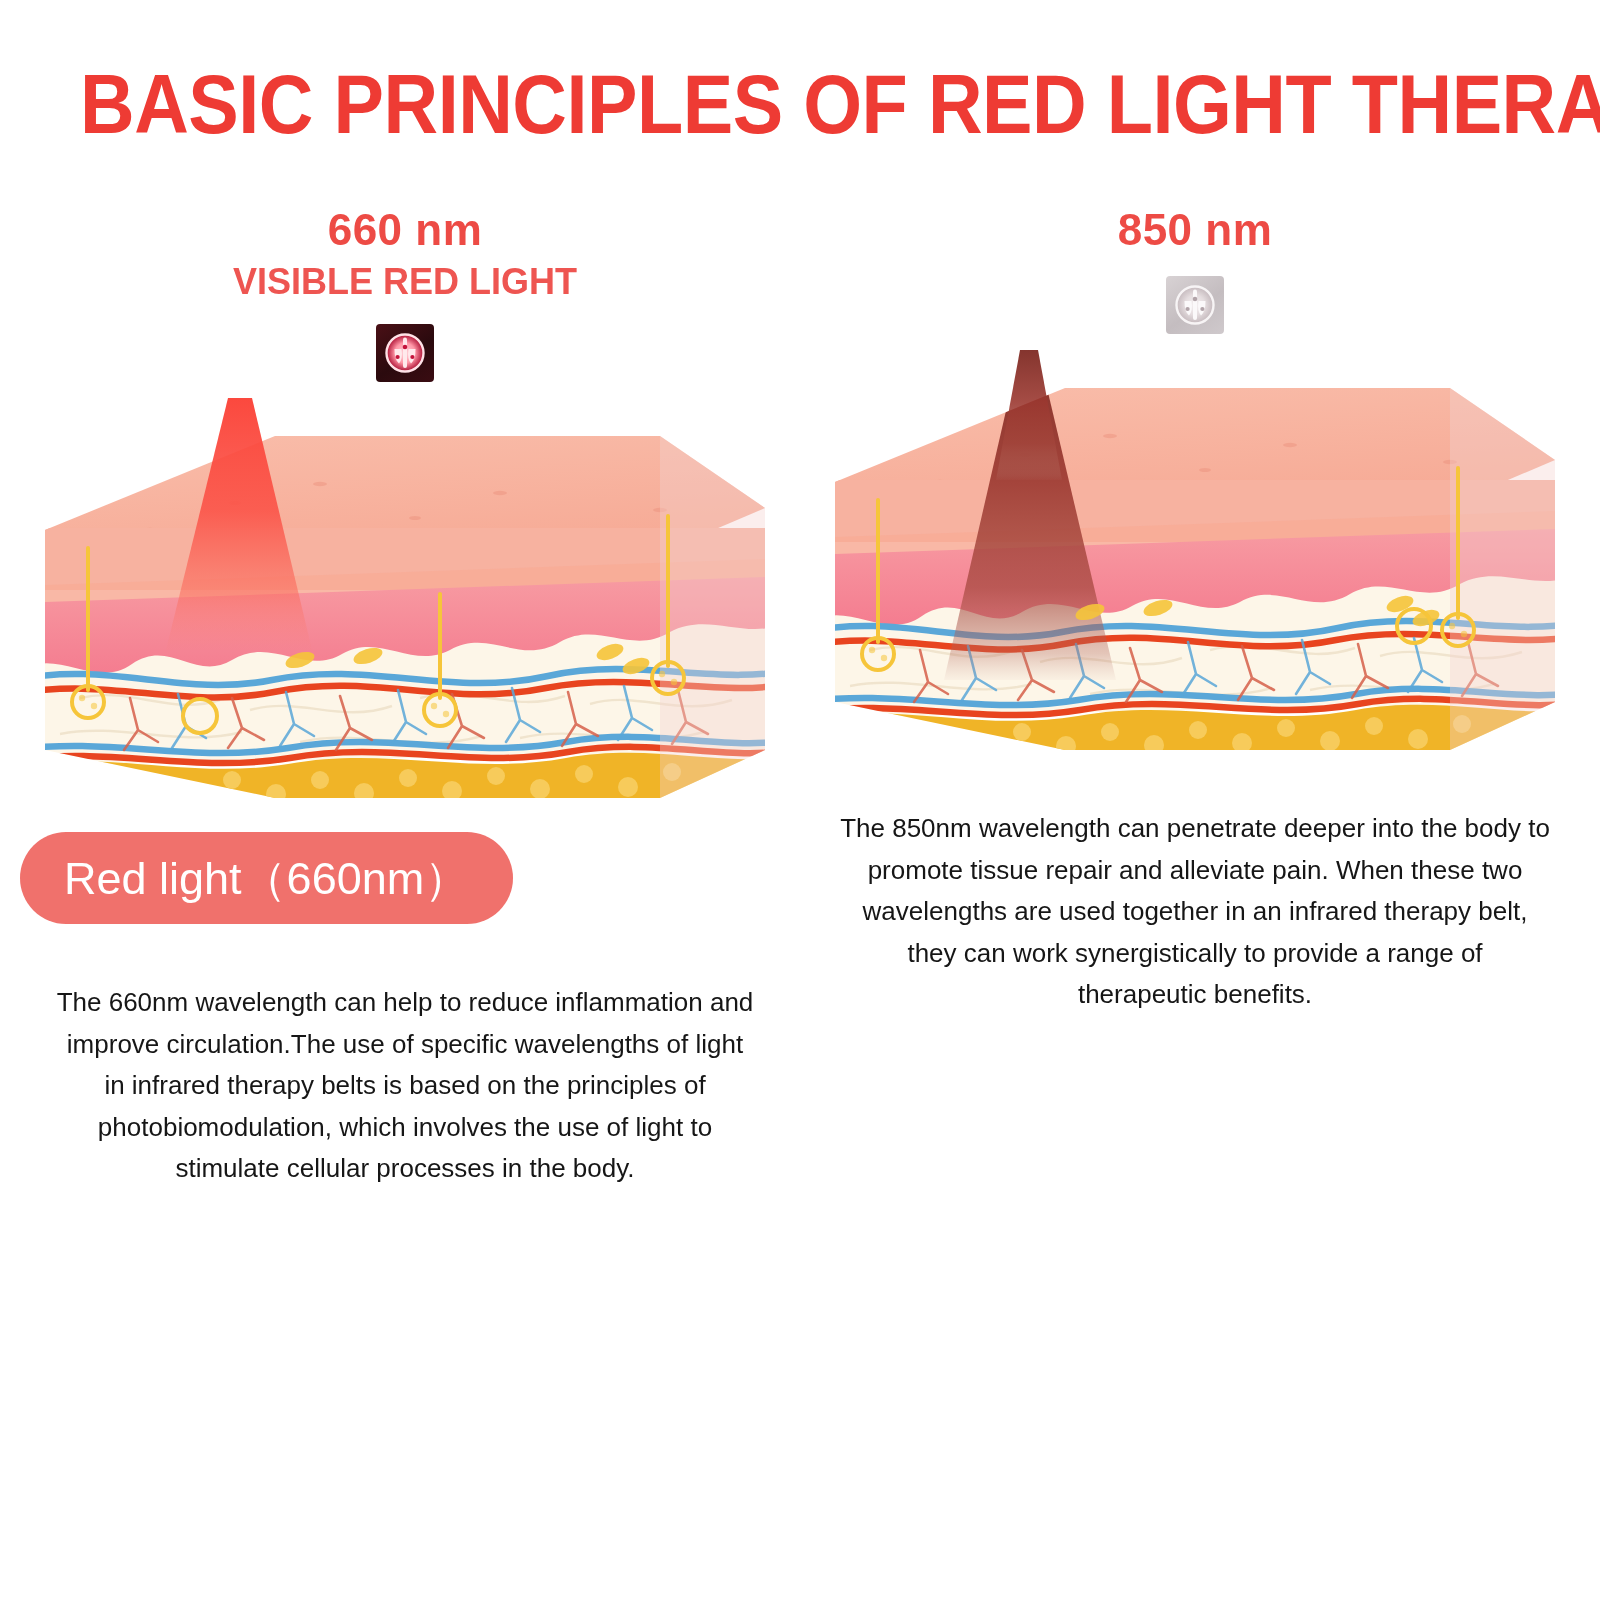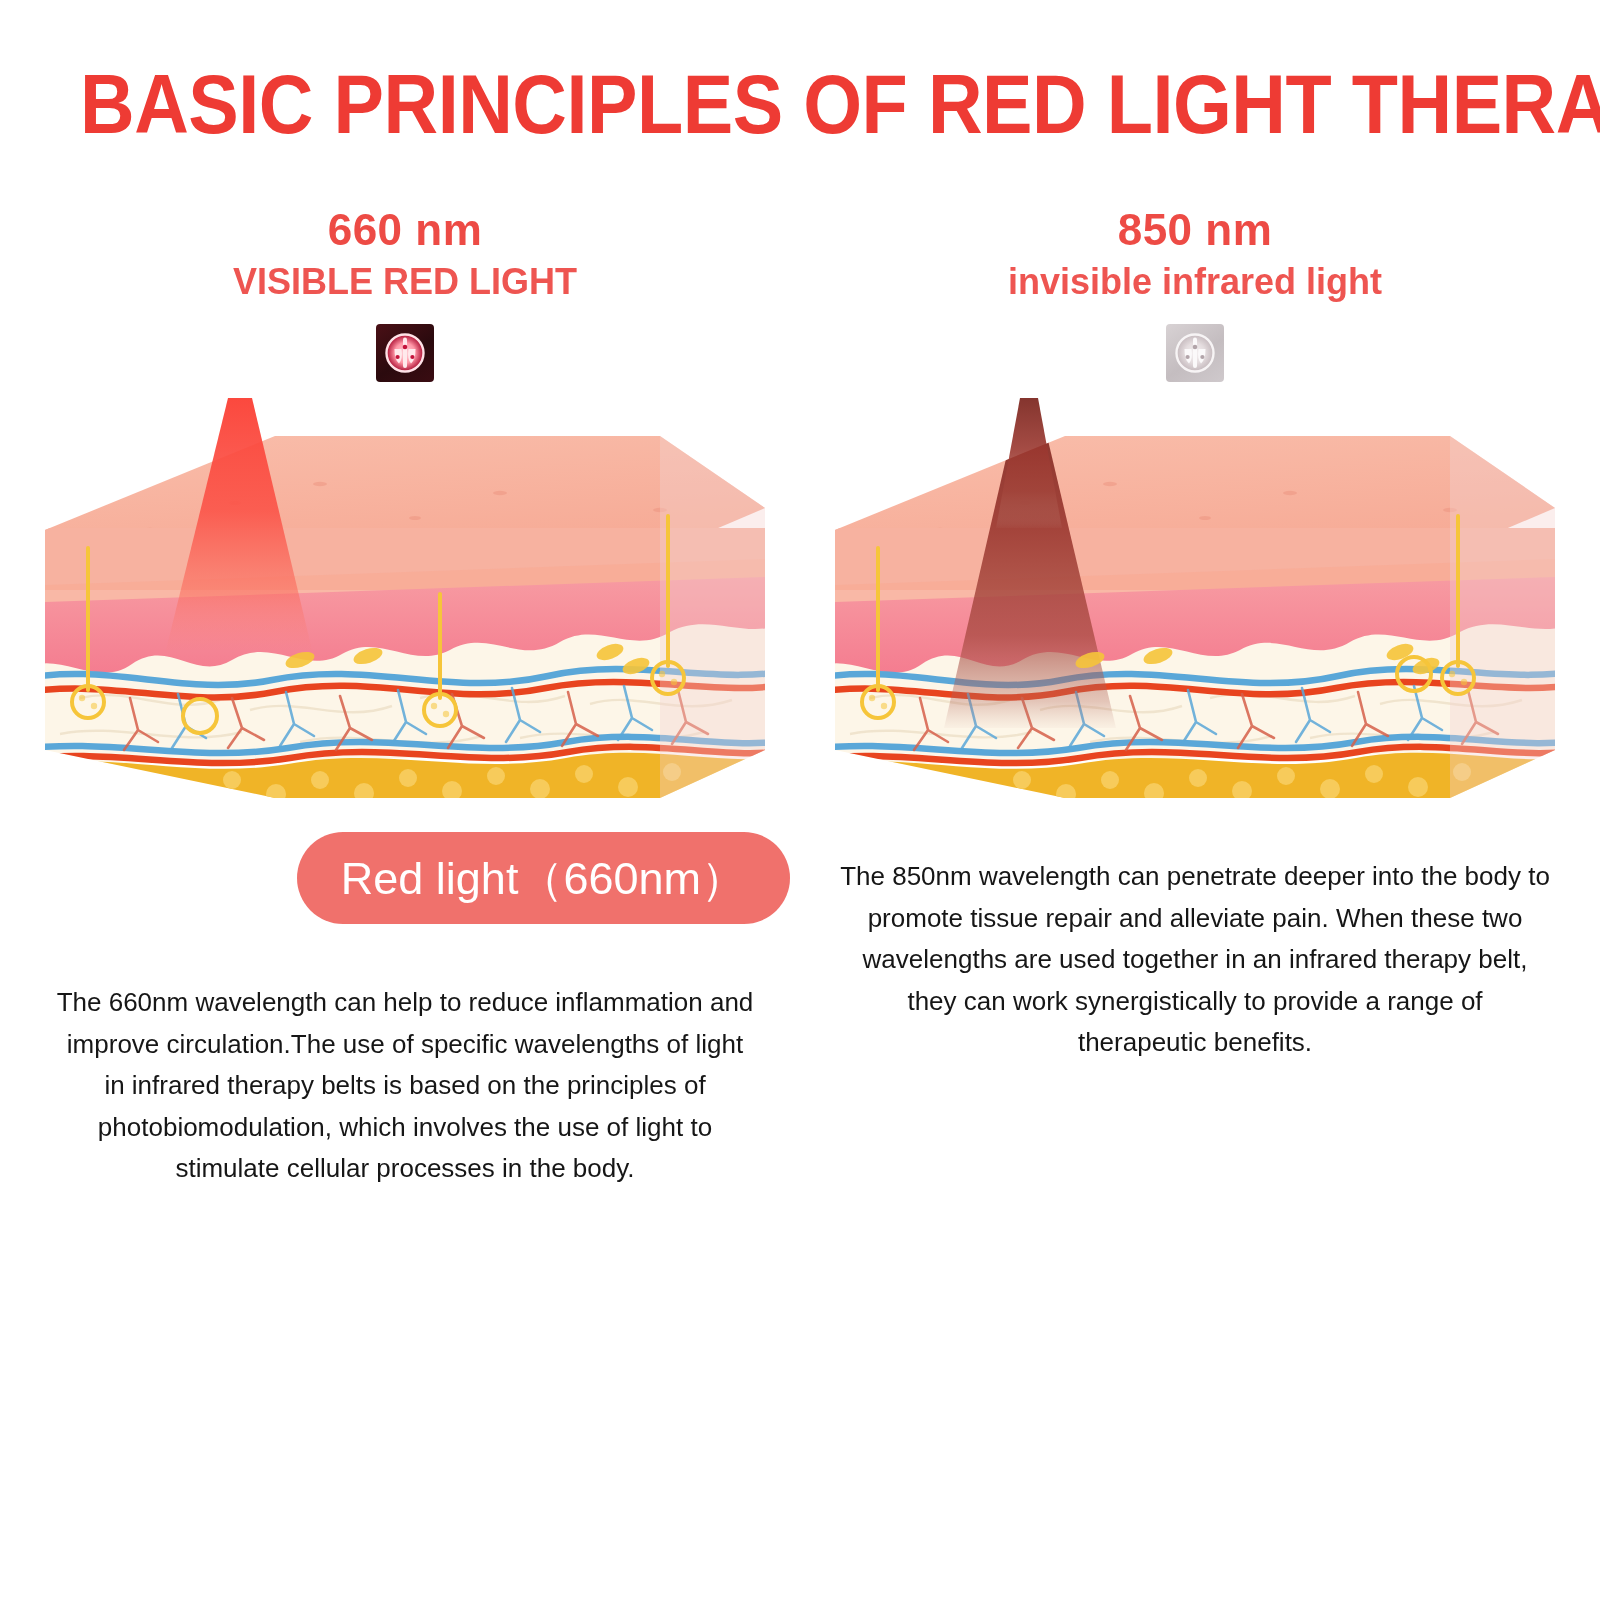--- a/index.html
+++ b/index.html
@@ -79,21 +79,21 @@
   
   .skin-wrap {
     position: relative;
     width: 770px;
     height: 400px;
     margin-top: 4px;
   }
   .skin-wrap svg { display: block; }
 
   
-  .pill-row { margin-top: 34px; display: flex; justify-content: flex-end; }
+  .pill-row { margin-top: 34px; display: flex; justify-content: flex-start; }
   .pill {
     display: inline-flex;
     align-items: center; justify-content: center;
     height: 92px;
     padding: 0 44px;
     border-radius: 46px;
     color: #ffffff;
     font-size: 45px;
     font-weight: 400;
     line-height: 1;
@@ -305,21 +305,20 @@
     <div class="pill-row">
       <div class="pill pill-red">Red light（660nm）</div>
     </div>
 
     <p class="para">The 660nm wavelength can help to reduce inflammation and improve circulation.The use of specific wavelengths of light in infrared therapy belts is based on the principles of photobiomodulation, which involves the use of light to stimulate cellular processes in the body.</p>
   </div>
 
   <div class="col col-right">
 
     <div class="wl-number">850 nm</div>
-    <div class="wl-sub">invisible infrared light</div>
 
     <div class="led-wrap">
       <div class="led led-ir">
         <svg width="46" height="46" viewBox="0 0 46 46" aria-hidden="true">
           <defs>
             <radialGradient id="ledglowI" cx="50%" cy="50%" r="50%">
               <stop offset="0%" stop-color="#f6f2f3"></stop>
               <stop offset="55%" stop-color="#e4dcde"></stop>
               <stop offset="100%" stop-color="#c5b9bd" stop-opacity="0.9"></stop>
             </radialGradient>

